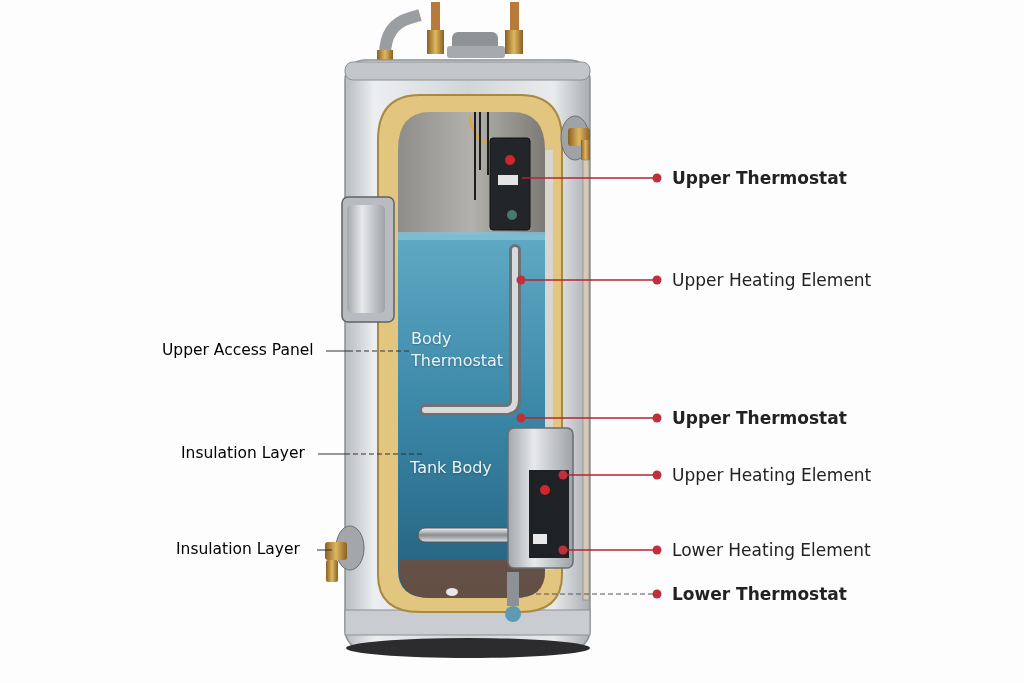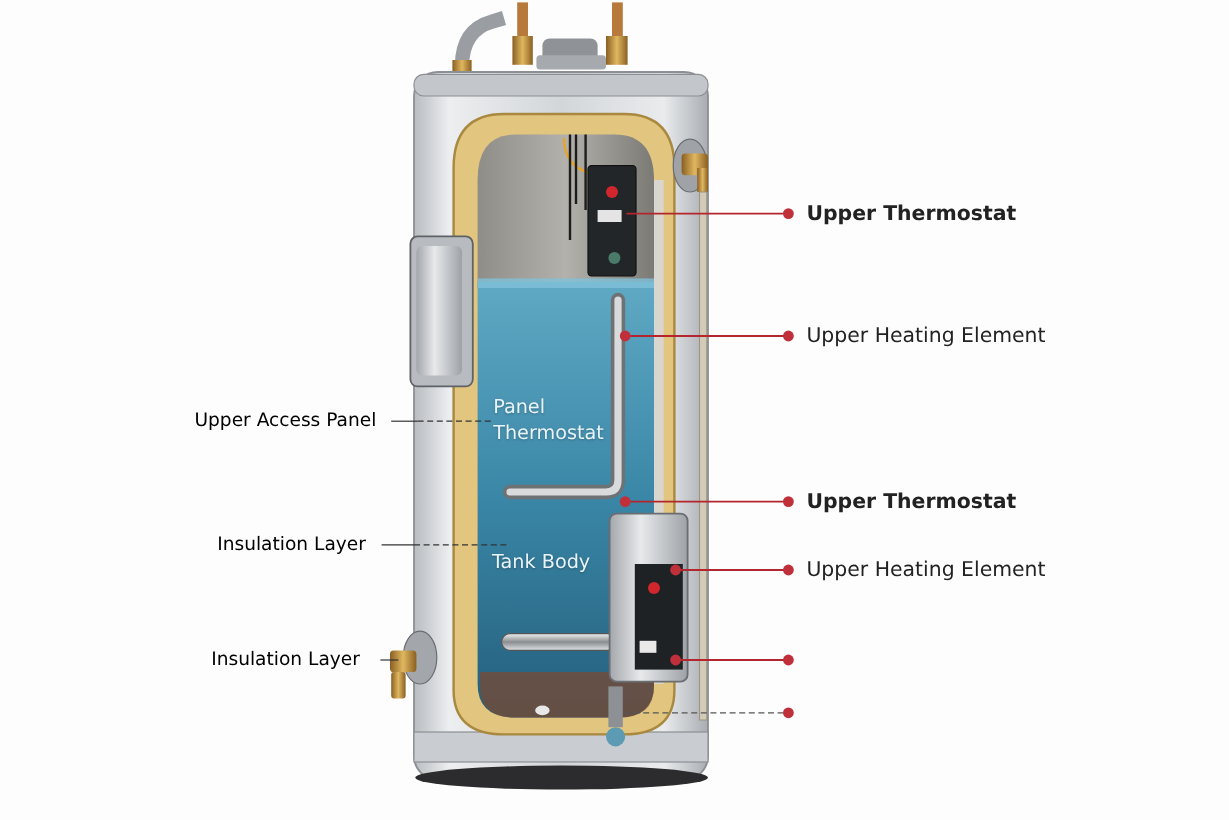--- a/index.html
+++ b/index.html
@@ -151,23 +151,25 @@
     <line x1="318" y1="454" x2="345" y2="454"></line>
     <line x1="345" y1="454" x2="425" y2="454" stroke-dasharray="5,3"></line>
     <line x1="317" y1="550" x2="332" y2="550"></line>
   </g>
 </svg>
 
 <div class="label right bold" style="left:672px;top:170px;">Upper Thermostat</div>
 <div class="label right" style="left:672px;top:272px;">Upper Heating Element</div>
 <div class="label right bold" style="left:672px;top:410px;">Upper Thermostat</div>
 <div class="label right" style="left:672px;top:467px;">Upper Heating Element</div>
+<div class="label right" style="left:672px;top:542px;">Lower Heating Element</div>
+<div class="label right bold" style="left:672px;top:586px;">Lower Thermostat</div>
 
 <div class="label left" style="left:162px;top:343px;">Upper Access Panel</div>
 <div class="label left" style="left:181px;top:446px;">Insulation Layer</div>
 <div class="label left" style="left:176px;top:542px;">Insulation Layer</div>
 
 <div class="inlabel" style="left:411px;top:328px;">
-  <div>Panel</div>
+  <div>Body</div>
   <div>Thermostat</div>
 </div>
 <div class="inlabel" style="left:410px;top:457px;">Tank Body</div>
 </div>
 
 </body></html>

